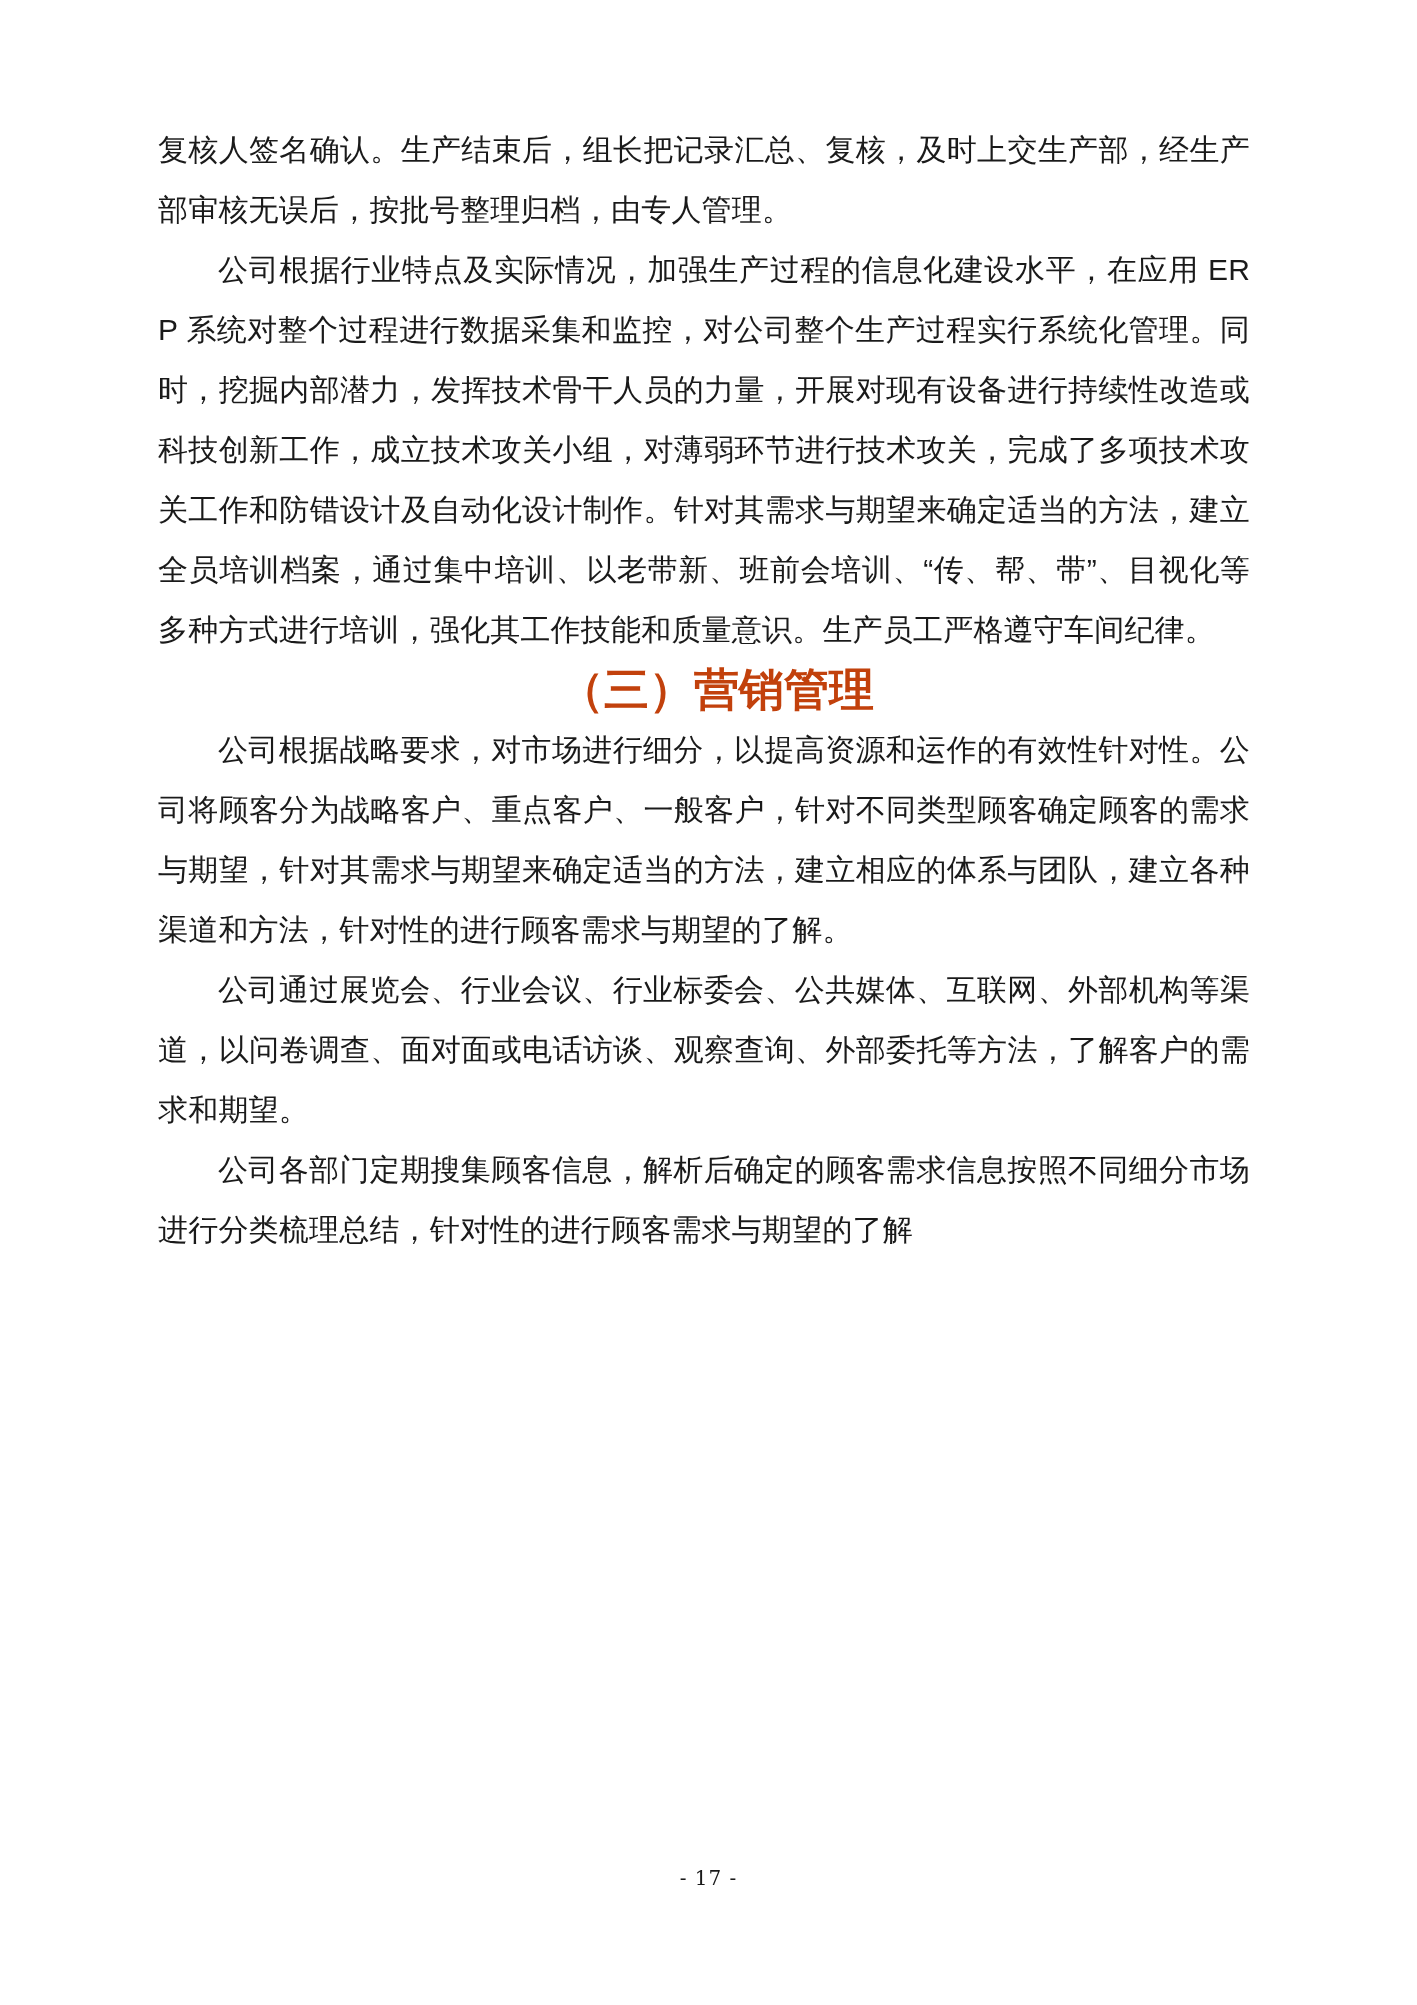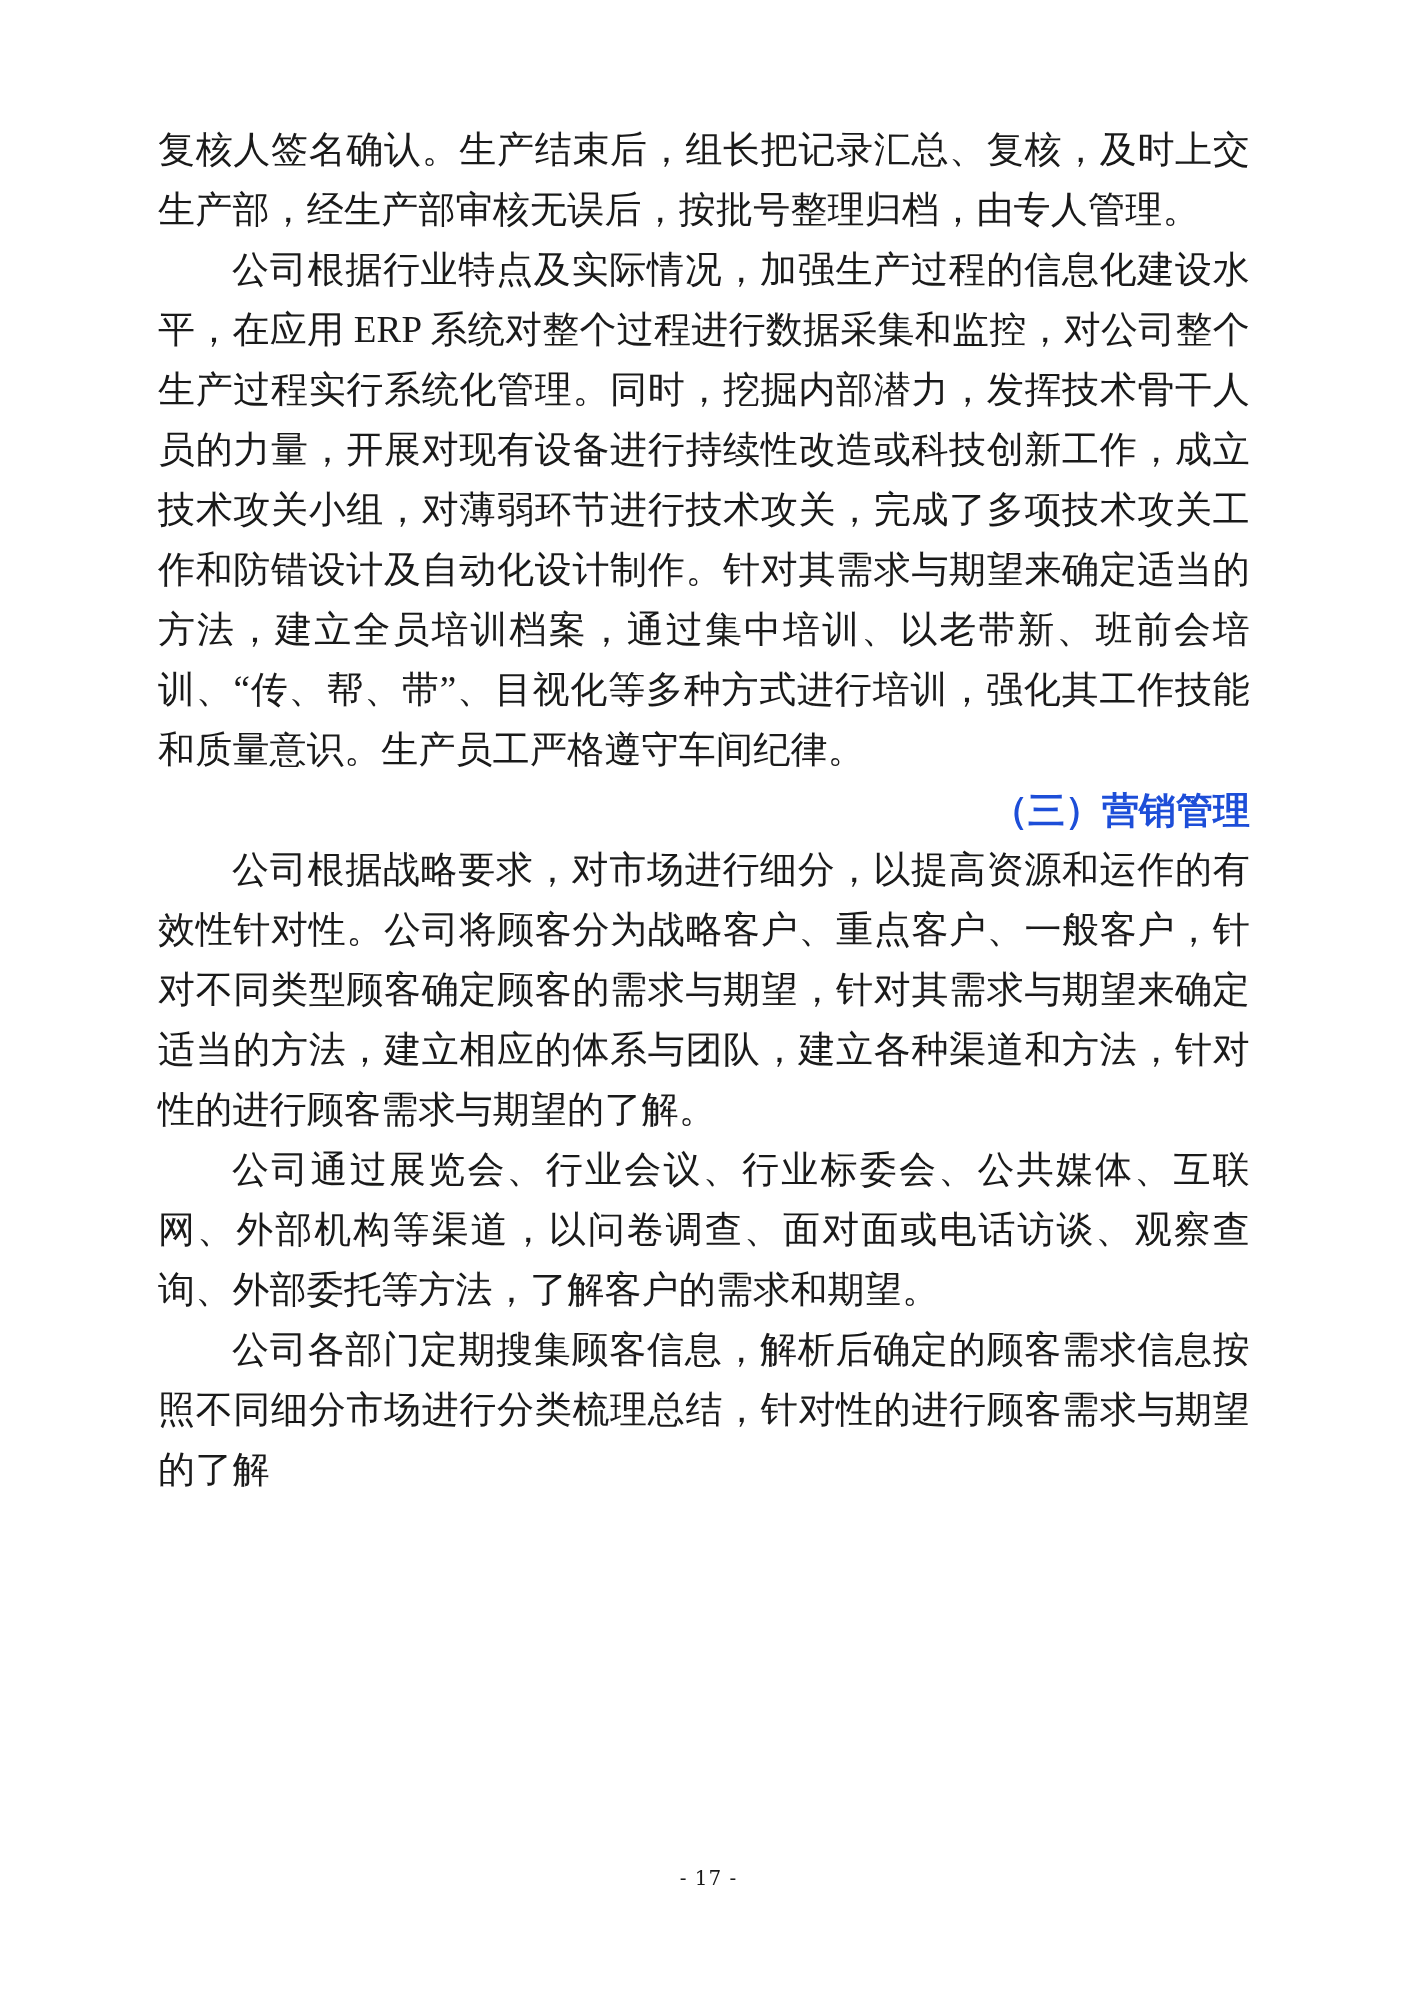--- a/index.html
+++ b/index.html
@@ -16,40 +16,40 @@
     box-sizing: border-box;
     overflow: hidden;
   }
   .content {
     position: absolute;
     left: 158px;
     top: 120px;
     width: 1092px;
   }
   .para {
-    font-family: Liberation Serif, serif;
-    font-size: 37px;
+    font-family: Liberation Sans, sans-serif;
+    font-size: 30px;
     line-height: 60px;
     color: #1a1a1a;
     text-align: justify;
     text-justify: inter-ideograph;
     margin: 0 0 0 0;
     letter-spacing: 0.2px;
     word-break: break-all;
     -webkit-font-smoothing: antialiased;
   }
   .para.indent {
     text-indent: 2em;
   }
   .heading {
     font-family: "DejaVu Serif", "Liberation Serif", serif;
-    font-size: 37px;
+    font-size: 45px;
     line-height: 60px;
-    color: #1d4ed8;
-    text-align: right;
+    color: #c2410c;
+    text-align: center;
     margin: 0;
     text-indent: 0.55em;
   }
   .footer {
     position: absolute;
     left: 0;
     right: 0;
     top: 1866px;
     text-align: center;
     font-family: "DejaVu Serif", "Liberation Serif", serif;

